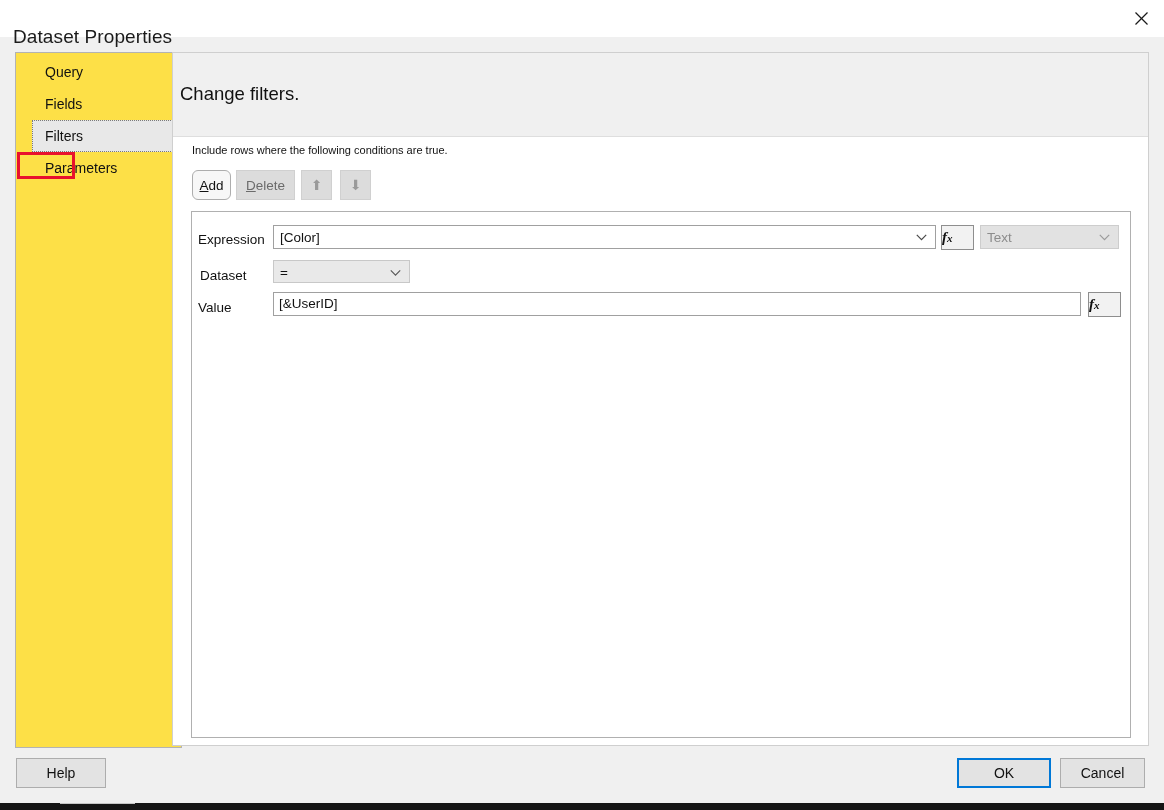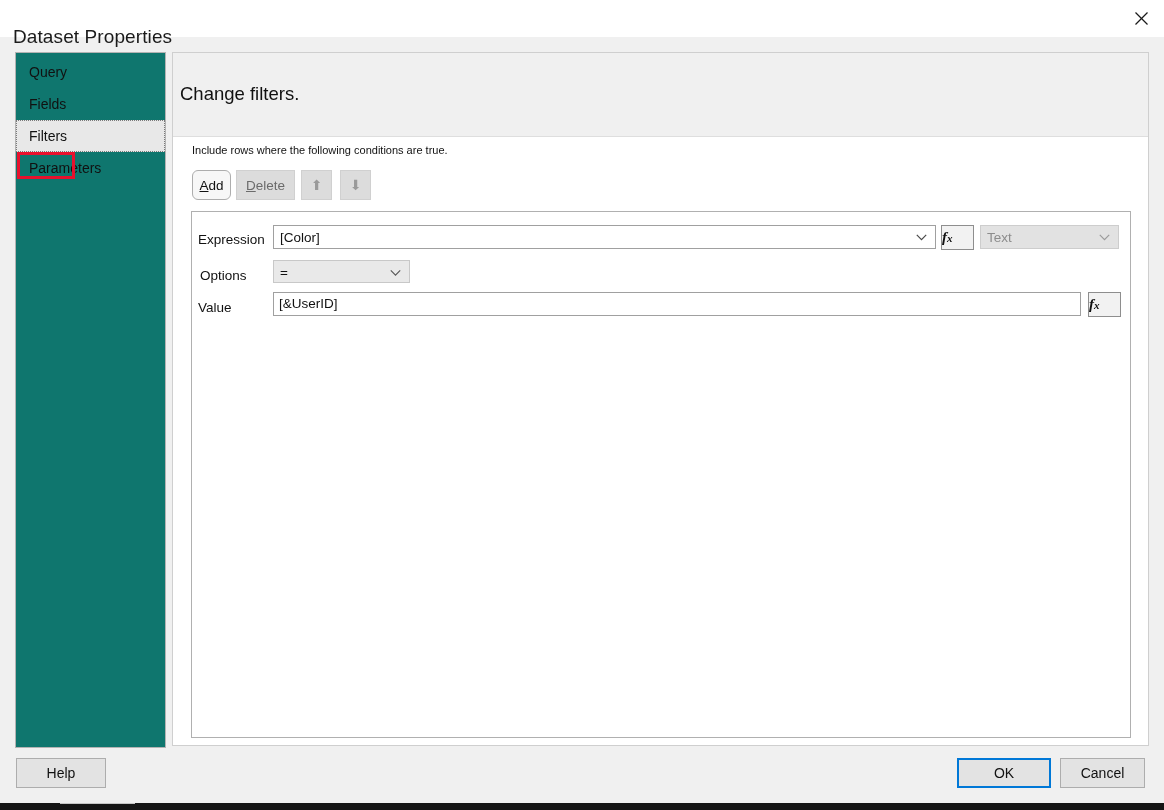--- a/index.html
+++ b/index.html
@@ -71,22 +71,23 @@
     display: flex; align-items: center; justify-content: center;
     cursor: default;
   }
   .close-btn svg { display:block; }
 
   
   .navlist {
     position: absolute;
     left: 15px; top: 52px;
     width: 149px; height: 694px;
-    background: #0f766e;
+    background: #fde047;
     border: 1px solid #b3b3b3;
+    padding-left: 16px;
   }
   .nav-item {
     position: relative;
     height: 32px;
     line-height: 32px;
     padding-left: 13px;
     font-size: 14px;
     color: #111;
     cursor: default;
     box-sizing: border-box;
@@ -346,21 +347,21 @@
   </div>
   <div class="combo disabled" id="cmb-datatype">
     <span class="combo-text">Text</span>
     <span class="chev">
       <svg width="11" height="7" viewBox="0 0 11 7" aria-hidden="true">
         <polyline points="0.8,0.8 5.5,5.6 10.2,0.8" fill="none" stroke="#9b9b9b" stroke-width="1.2"></polyline>
       </svg>
     </span>
   </div>
 
-  <div class="field-label" id="lbl-operator">Options</div>
+  <div class="field-label" id="lbl-operator">Dataset</div>
   <div class="combo" id="cmb-operator">
     <span class="combo-text">=</span>
     <span class="chev">
       <svg width="11" height="7" viewBox="0 0 11 7" aria-hidden="true">
         <polyline points="0.8,0.8 5.5,5.6 10.2,0.8" fill="none" stroke="#5a5a5a" stroke-width="1.2"></polyline>
       </svg>
     </span>
   </div>
 
   <div class="field-label" id="lbl-value">Value</div>

